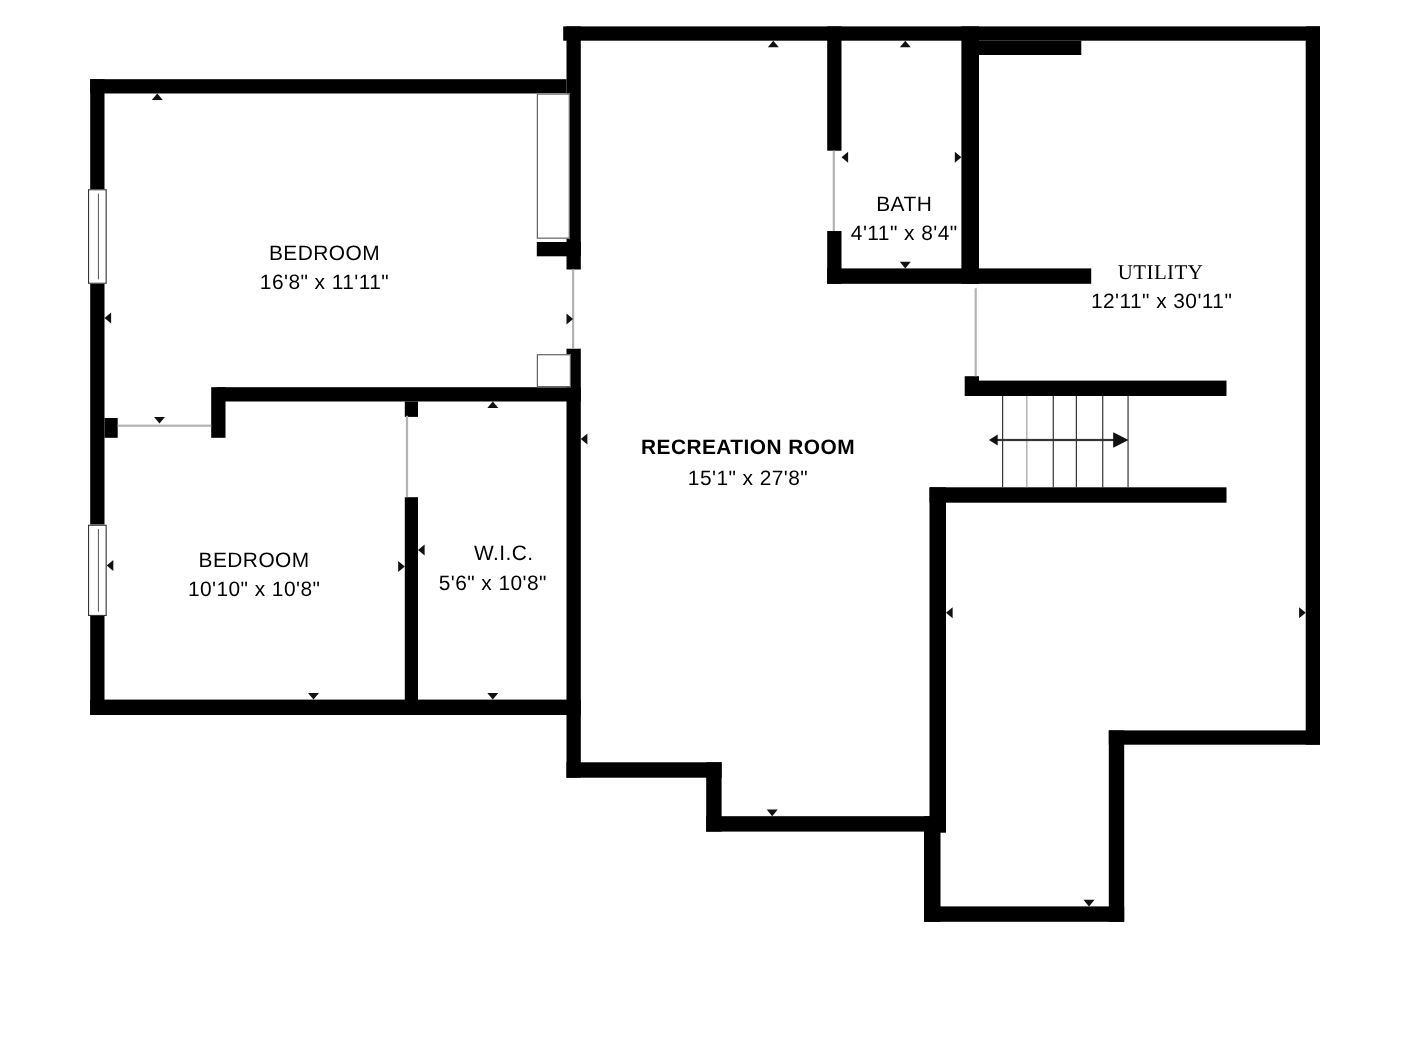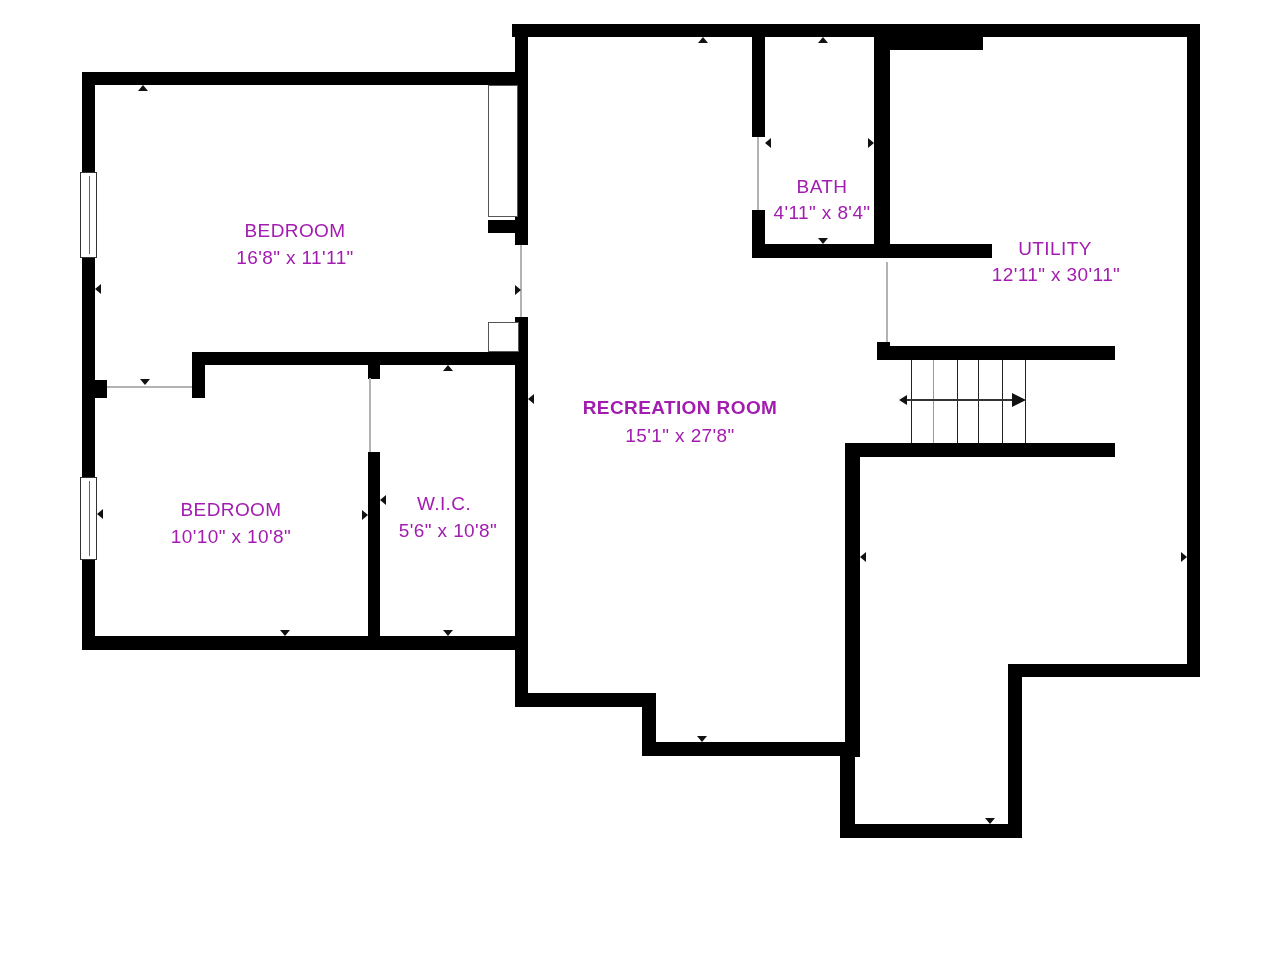--- a/index.html
+++ b/index.html
@@ -7,21 +7,21 @@
         font-family:"Liberation Sans", sans-serif;}
   .wall{position:absolute;background:#000000;}
   .opening{position:absolute;background:#b3b3b3;}
   .window{position:absolute;background:#ffffff;border:1px solid #333;box-sizing:border-box;}
   .window .pane{position:absolute;left:50%;top:3px;bottom:3px;width:1px;background:#666;}
   .nook{position:absolute;background:#ffffff;border:1px solid #555;box-sizing:border-box;}
   .riser{position:absolute;width:1px;background:#222;}
   .riser.light{background:#999;}
   .arrow-line{position:absolute;height:2px;background:#333;}
   .label{position:absolute;transform:translate(-50%,-50%);white-space:nowrap;
-         color:#a21caf;font-size:19px;letter-spacing:.4px;text-align:center;}
+         color:#000000;font-size:19px;letter-spacing:.4px;text-align:center;}
   
   .tri{position:absolute;width:0;height:0;}
   .tri-up{border-left:5px solid transparent;border-right:5px solid transparent;border-bottom:6px solid #111;}
   .tri-down{border-left:5px solid transparent;border-right:5px solid transparent;border-top:6px solid #111;}
   .tri-left{border-top:5px solid transparent;border-bottom:5px solid transparent;border-right:6px solid #111;}
   .tri-right{border-top:5px solid transparent;border-bottom:5px solid transparent;border-left:6px solid #111;}
   .arrow-head{border-top:7px solid transparent;border-bottom:7px solid transparent;border-left:14px solid #111;}
   .arrow-tail{border-top:5px solid transparent;border-bottom:5px solid transparent;border-right:8px solid #111;}
 </style>
 </head>
@@ -114,25 +114,25 @@
   <div class="tri tri-right" style="left:868px;top:138px;"></div>
   <div class="tri tri-right" style="left:362px;top:510px;"></div>
   <div class="tri tri-right" style="left:1181px;top:552px;"></div>
 
   <div class="label" style="left:295px;top:231px;">BEDROOM</div>
   <div class="label" style="left:295px;top:258px;">16'8" x 11'11"</div>
 
   <div class="label" style="left:231px;top:510px;">BEDROOM</div>
   <div class="label" style="left:231px;top:537px;">10'10" x 10'8"</div>
 
-  <div class="label" style="left:444px;top:504px;text-align:right;">W.I.C.</div>
+  <div class="label" style="left:458px;top:504px;text-align:right;">W.I.C.</div>
   <div class="label" style="left:448px;top:531px;">5'6" x 10'8"</div>
 
   <div class="label" style="left:680px;top:408px;font-weight:bold;">RECREATION ROOM</div>
   <div class="label" style="left:680px;top:436px;">15'1" x 27'8"</div>
 
   <div class="label" style="left:822px;top:187px;">BATH</div>
   <div class="label" style="left:822px;top:213px;">4'11" x 8'4"</div>
 
-  <div class="label" style="left:1055px;top:249px;">UTILITY</div>
+  <div class="label" style="left:1055px;top:249px;font-family:Liberation Serif, serif;">UTILITY</div>
   <div class="label" style="left:1056px;top:275px;">12'11" x 30'11"</div>
 
 </div>
 
 </body></html>

